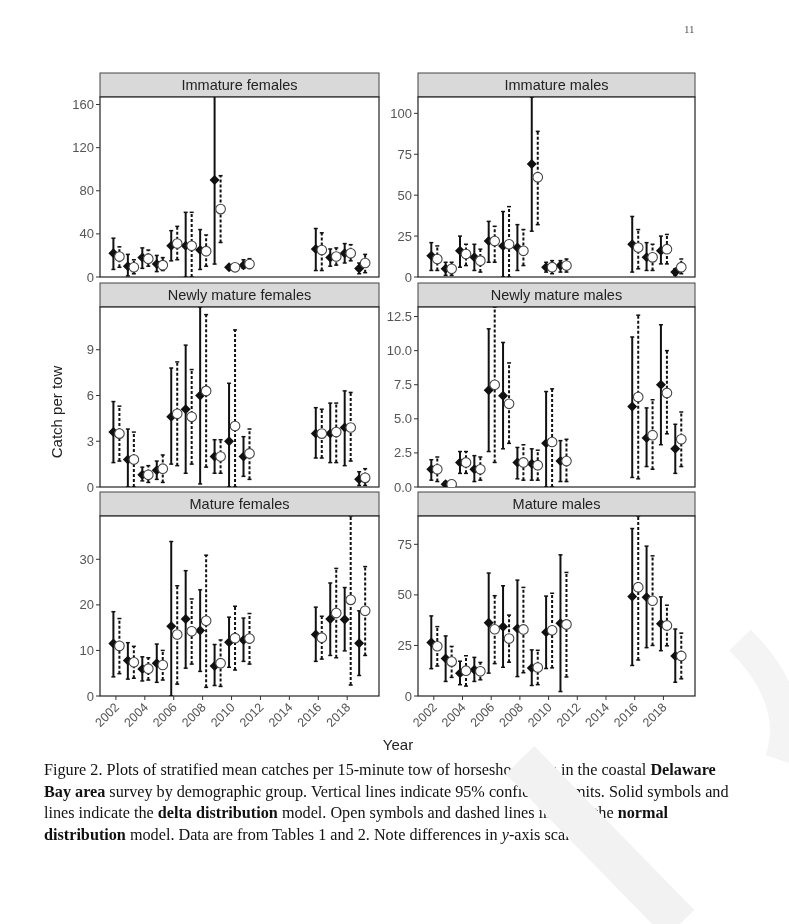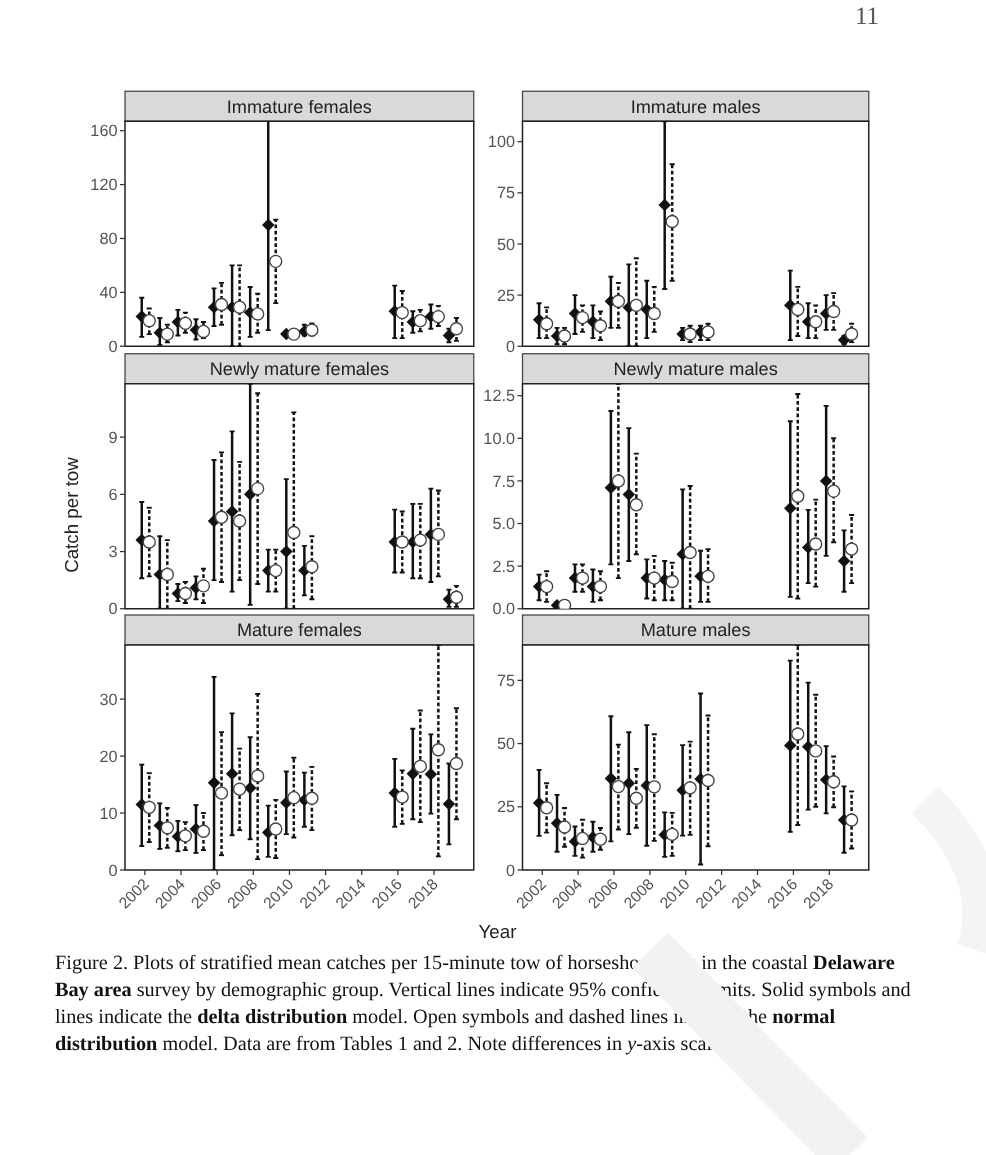--- a/index.html
+++ b/index.html
@@ -1,17 +1,17 @@
 <!DOCTYPE html>
 <html><head>
 <meta charset="utf-8">
 <style>
   html,body{margin:0;padding:0;background:#fff;}
   body{width:789px;height:924px;position:relative;overflow:hidden;font-family:"Liberation Sans",sans-serif;}
-  #page-num{position:absolute;left:684px;top:2px;font-family:"Liberation Serif",serif;font-size:20px;color:#555;}
+  #page-num{position:absolute;left:684px;top:23px;font-family:"Liberation Serif",serif;font-size:11px;color:#555;}
   #fig{position:absolute;left:0;top:0;}
   #caption{position:absolute;left:44px;top:760px;width:690px;font-family:"Liberation Serif",serif;font-size:16.2px;line-height:21.5px;color:#111;}
   #caption b{font-weight:bold;}
   .wm{position:absolute;right:0;bottom:0;}
 </style>
 </head>
 <body>
 
 <div id="page-num">11</div>
 

